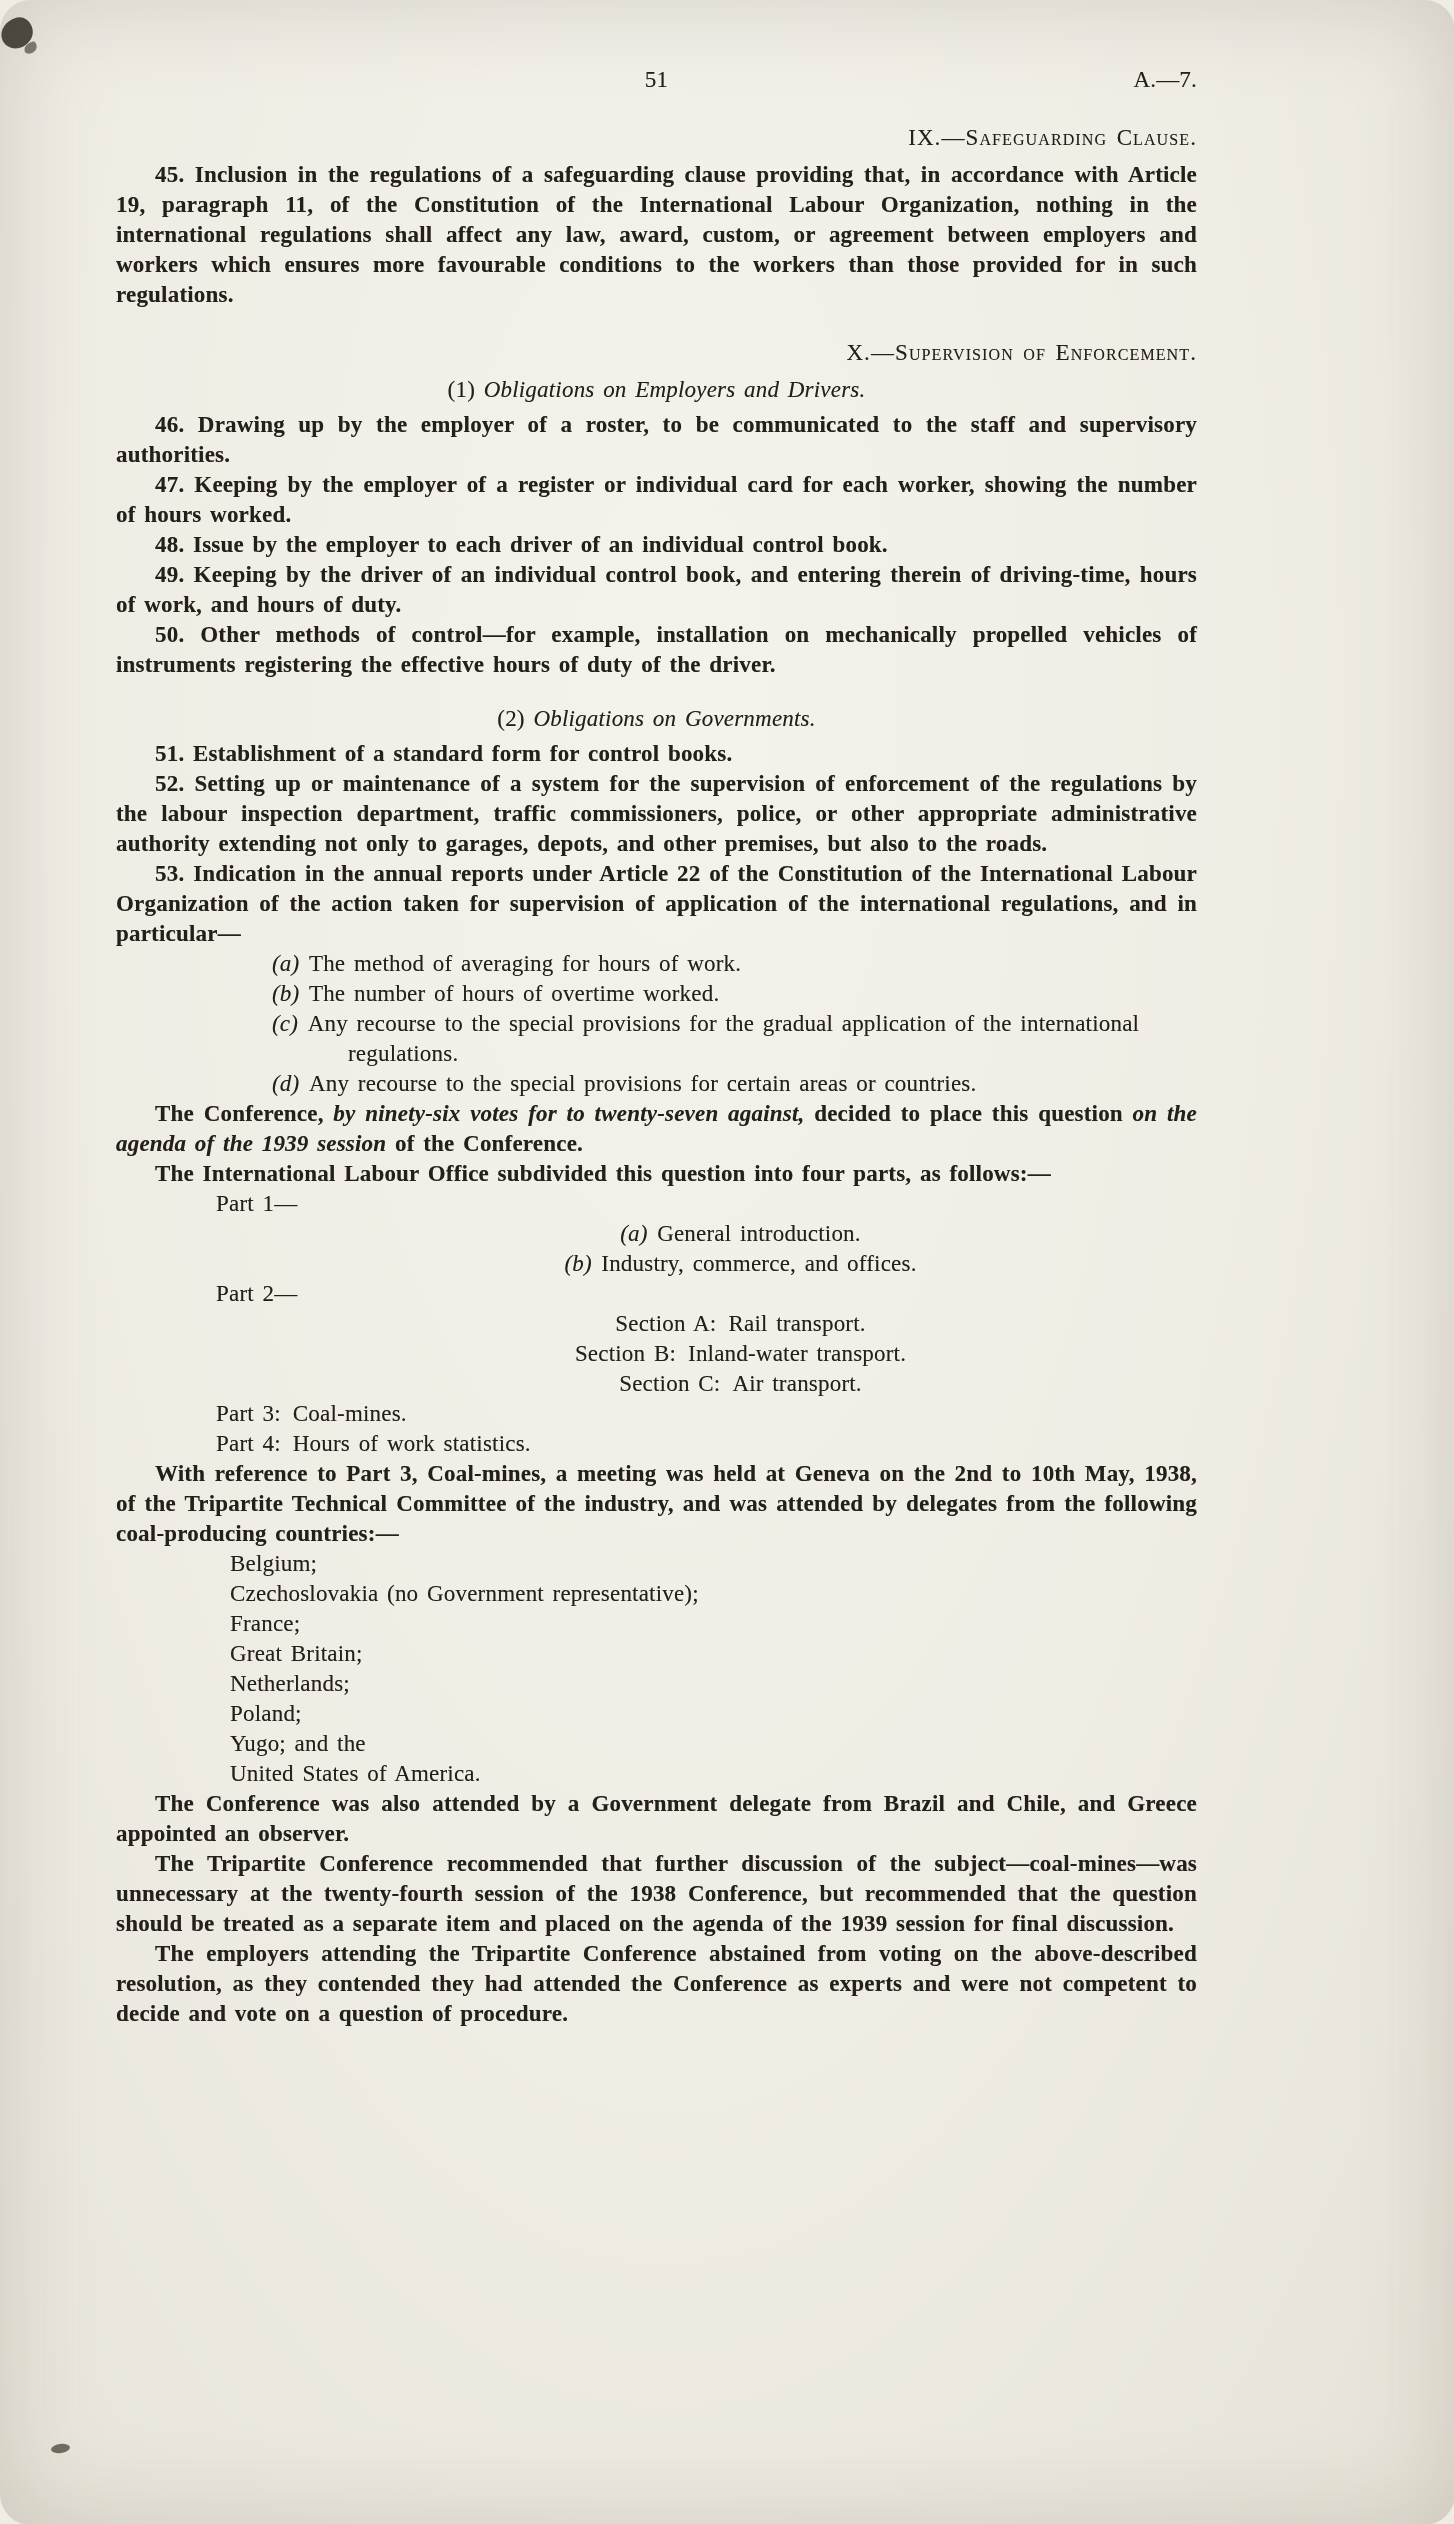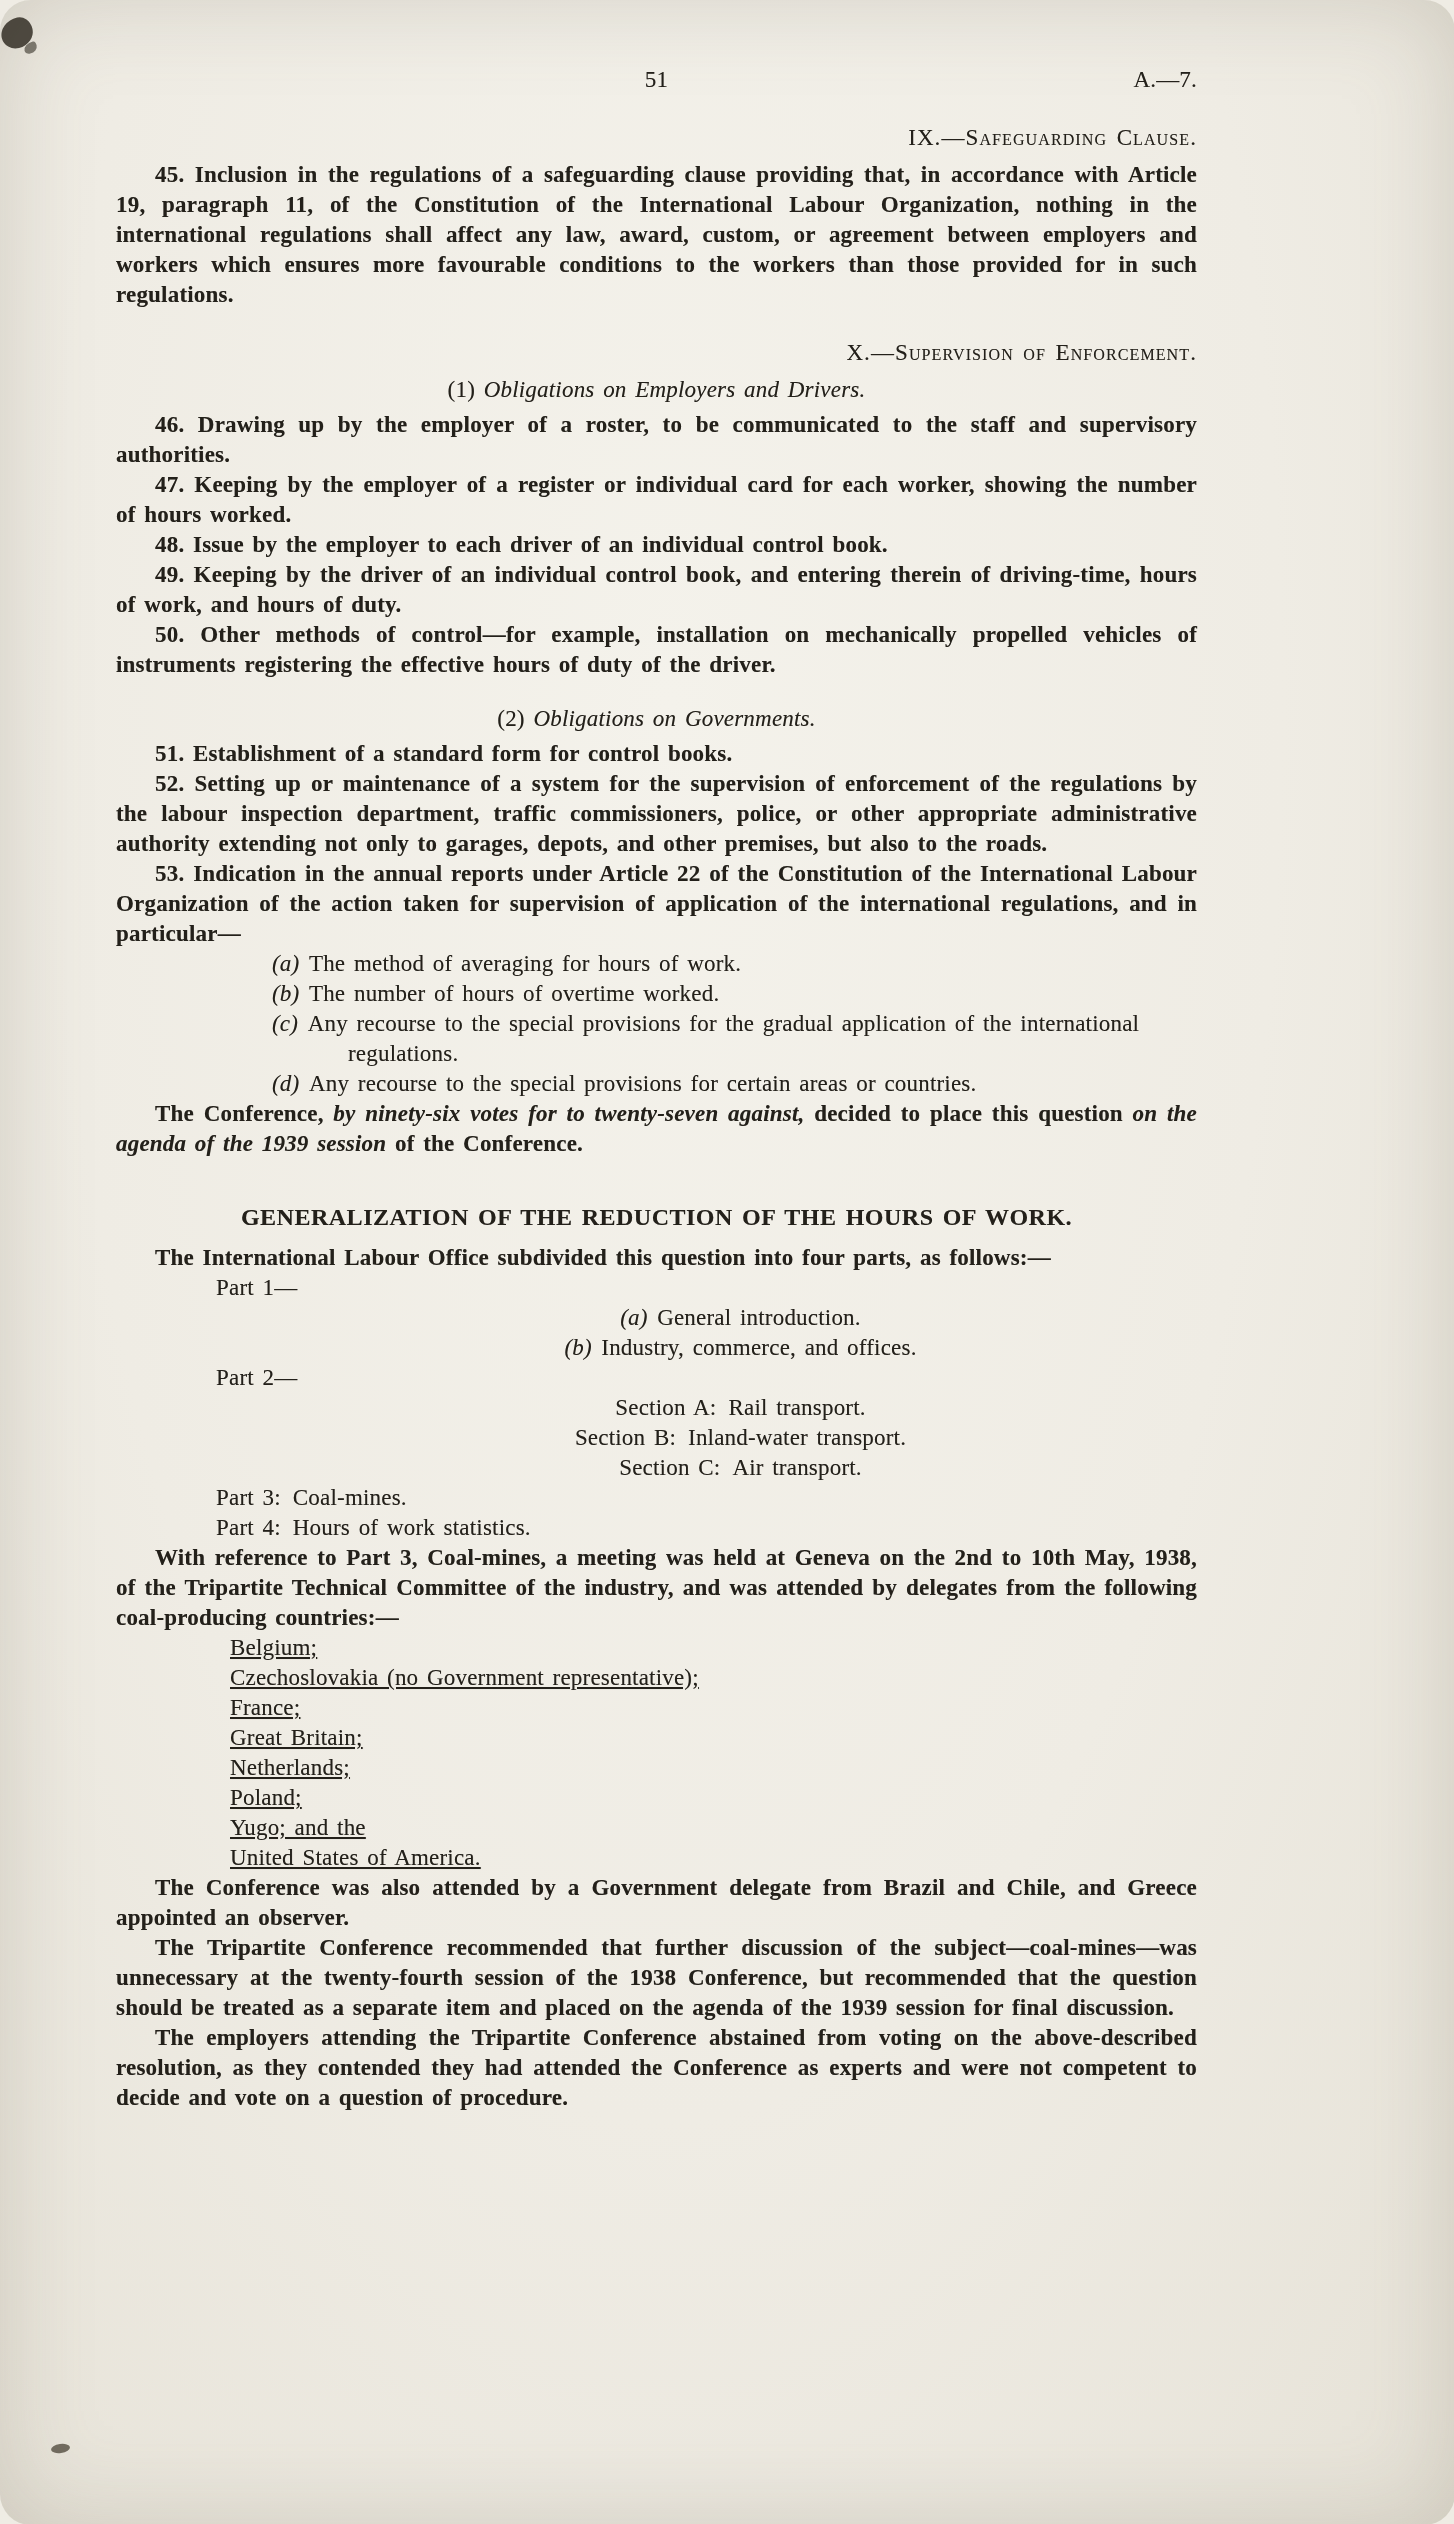--- a/index.html
+++ b/index.html
@@ -60,21 +60,21 @@
 
   .it { font-style: italic; }
   .mk { font-style: italic; padding-right: 9.5px; }
   .lbl { padding-right: 12px; }
 
   .sublist { margin-left: 112px; }
   .sublist .item { padding-left: 76px; text-indent: -76px; margin-left: 44px; }
 
   .part-line-1 { margin-left: 100px; }
   .part-line-2 { margin-left: 168px; text-align: center; }
-  .country-line { margin-left: 114px; text-decoration: underline; }
+  .country-line { margin-left: 114px; }
 
   .artifact { position: absolute; }
   .blob-top {
     left: 1.4px; top: 17.6px;
     width: 32px; height: 30px;
     background: #39342b;
     border-radius: 62% 38% 55% 45% / 55% 48% 52% 45%;
     transform: rotate(-14deg);
     opacity: 0.88;
     box-shadow: 9.5px 17.6px 0 -9.5px rgba(57,52,43,0.7);
@@ -122,21 +122,20 @@
 
     <div class="sublist">
       <p class="item"><span class="mk">(a)</span><span>The method of averaging for hours of work.</span></p>
       <p class="item"><span class="mk">(b)</span><span>The number of hours of overtime worked.</span></p>
       <p class="item"><span class="mk">(c)</span><span>Any recourse to the special provisions for the gradual application of the international regulations.</span></p>
       <p class="item"><span class="mk">(d)</span><span>Any recourse to the special provisions for certain areas or countries.</span></p>
     </div>
 
     <p class="para"><span>The Conference, </span><span class="it">by ninety-six votes for to twenty-seven against,</span><span> decided to place this question </span><span class="it">on the agenda of the 1939 session</span><span> of the Conference.</span></p>
 
-    <h2 class="bold-heading">GENERALIZATION OF THE REDUCTION OF THE HOURS OF WORK.</h2>
 
     <p class="para">The International Labour Office subdivided this question into four parts, as follows:—</p>
 
     <p class="part-line-1">Part 1—</p>
     <p class="part-line-2"><span class="mk">(a)</span><span>General introduction.</span></p>
     <p class="part-line-2"><span class="mk">(b)</span><span>Industry, commerce, and offices.</span></p>
 
     <p class="part-line-1">Part 2—</p>
     <p class="part-line-2"><span class="lbl">Section A:</span><span>Rail transport.</span></p>
     <p class="part-line-2"><span class="lbl">Section B:</span><span>Inland-water transport.</span></p>

